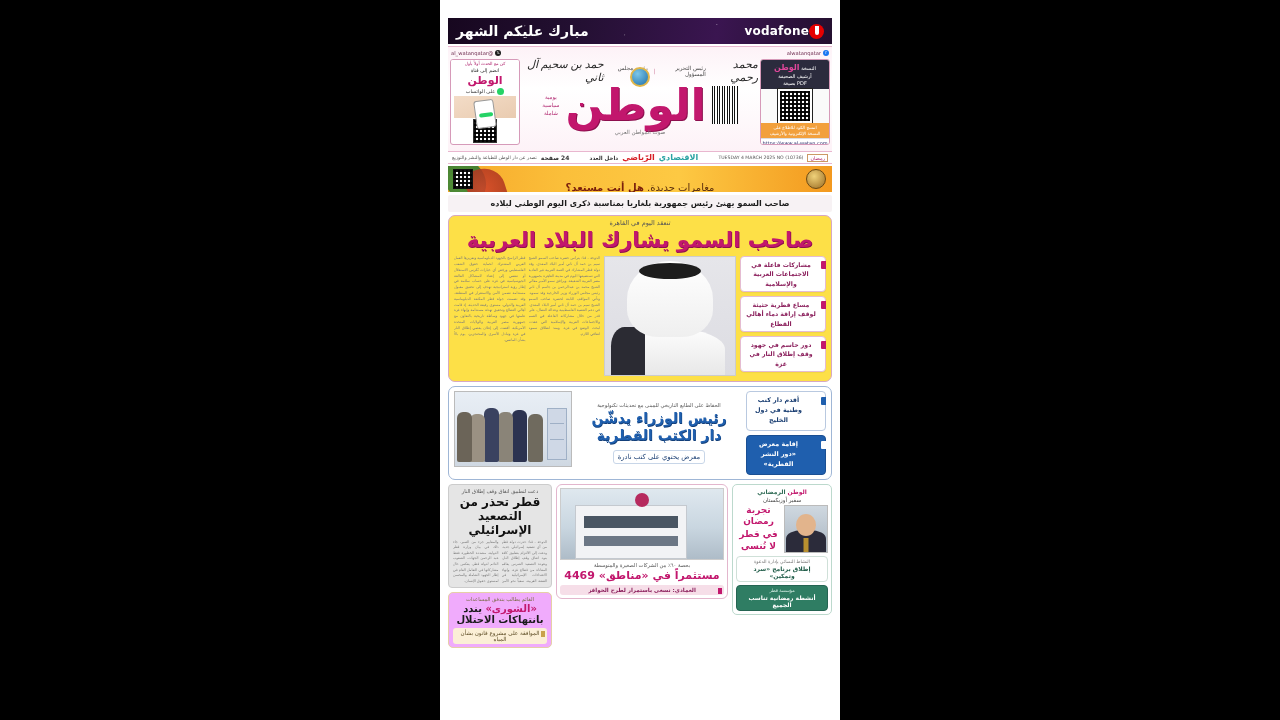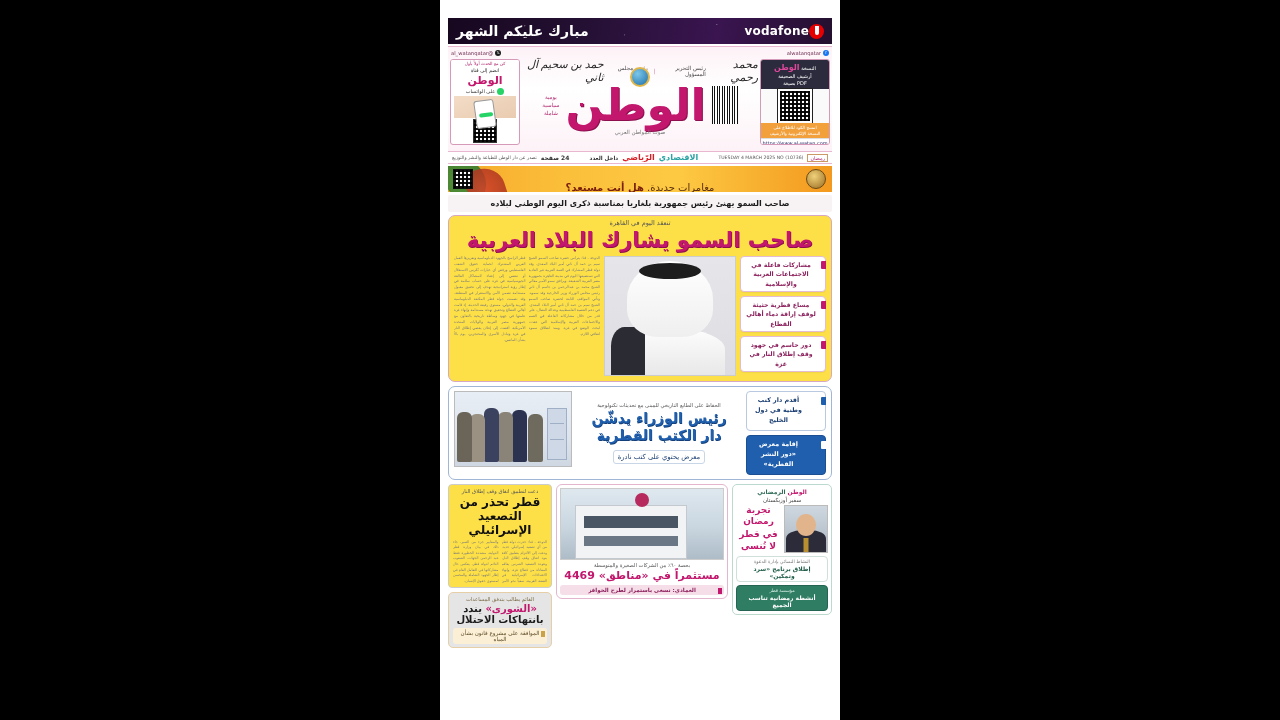--- a/index.html
+++ b/index.html
@@ -269,27 +269,27 @@
   .bldg-seal{ position:absolute; left:50%; top:4px; transform:translateX(-50%);
               width:14px;height:14px;border-radius:50%; background:#b62a5e; }
   .pink-kick{ text-align:center; font-size:5.2px; color:#555; margin-top:2px;}
   .pink-hl{ text-align:center; font-size:11px; font-weight:900; color:#c2176d; margin-top:1px;}
   .pink-hl .num{ color:#c2176d; }
   .pink-foot{ margin-top:3px; background:#f6dee8; border-radius:3px; padding:2px 4px;
               font-size:5.6px; font-weight:700; color:#8b1f5c; text-align:center; position:relative;}
   .pink-foot::after{ content:""; position:absolute; right:2px; top:3px; width:4px;height:6px;
                      background:#c2176d;}
 
-  .news-card{ border:1px solid #cccccc; border-radius:4px; padding:3px 4px; background:#fde047;}
+  .news-card{ border:1px solid #cccccc; border-radius:4px; padding:3px 4px; background:#e5e5e5;}
   .news-kick{ text-align:center; font-size:5.2px; color:#555;}
   .news-hl{ text-align:center; font-size:12px; font-weight:900; color:#111; margin:1px 0 3px;}
   .news-cols{ display:flex; gap:3px; direction:rtl;}
   .news-cols .col{ font-size:3.5px; line-height:1.6; max-height:44px;}
 
-  .shura-card{ margin-top:4px; border:1px solid #e6cfa6; border-radius:5px; background:#e5e5e5; padding:3px 4px;}
+  .shura-card{ margin-top:4px; border:1px solid #e6cfa6; border-radius:5px; background:#f0abfc; padding:3px 4px;}
   .shura-kick{ text-align:center; font-size:5.2px; color:#7a6a45;}
   .shura-hl{ text-align:center; font-size:10px; font-weight:900; color:#1b1b1b; margin-top:1px;}
   .shura-hl .q{ color:#c2176d; }
   .shura-foot{ margin-top:3px; background:#fbefd6; border-radius:3px; padding:2px 4px;
                font-size:5.6px; color:#5b4a22; text-align:center; position:relative;}
   .shura-foot::after{ content:""; position:absolute; right:2px; top:3px; width:4px;height:6px;
                       background:#c9a24a;}
 </style>
 </head>
 <body>

